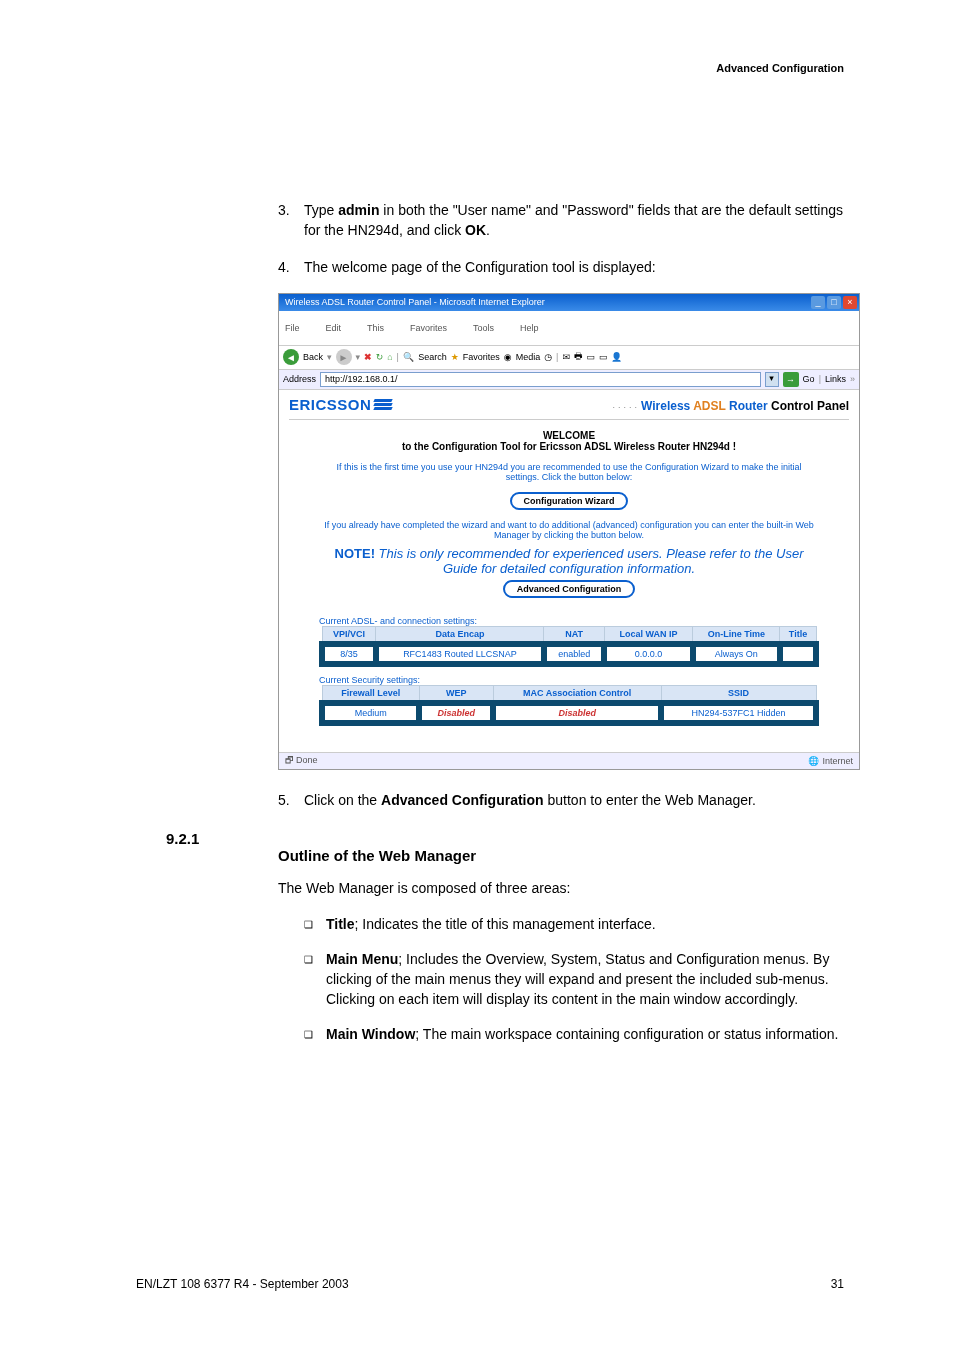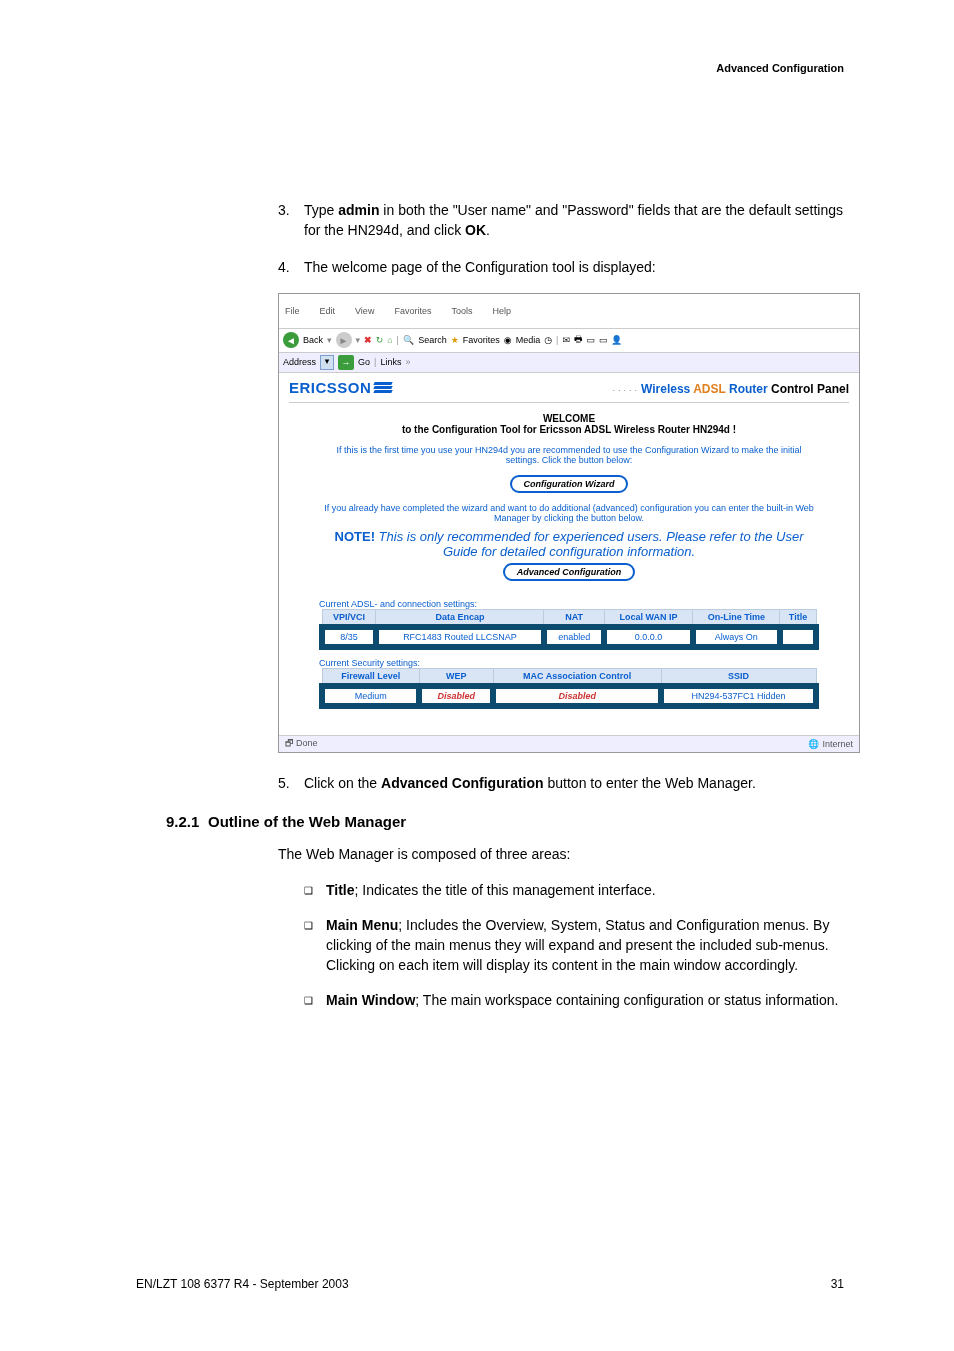--- a/index.html
+++ b/index.html
@@ -22,51 +22,51 @@
       border: 1px solid #999;
       background: #fff;
       width: 582px;
     }
     .titlebar { height: 17px; background: linear-gradient(to bottom, #0a5fce, #3a8be8); display:flex; align-items:center; justify-content:space-between; padding: 0 2px; }
     .titlebar-text { color:#fff; font-size:9px; padding-left:4px; }
     .winbtns { display:flex; gap:2px; }
     .winbtn { width:14px; height:13px; font-size:9px; display:flex; align-items:center; justify-content:center; border-radius:2px;}
     .winbtn.min, .winbtn.max { background:#5a9ae0; color:#fff; }
     .winbtn.close { background:#e04830; color:#fff; }
-    .iemenu { height:32px; font-size:9px; padding:17px 6px; color:#555; border-bottom:1px solid #ccc; display:flex; gap:20px; align-items:center; }
+    .iemenu { height:32px; font-size:9px; padding:17px 6px; color:#555; border-bottom:1px solid #ccc; display:flex; gap:26px; align-items:center; }
     .ietoolbar { height:24px; border-bottom:1px solid #ccc; display:flex; align-items:center; gap:4px; padding:0 4px; font-size:9px; }
     .tbicon { width:16px; height:16px; border-radius:50%; display:flex; align-items:center; justify-content:center; font-size:10px; }
     .back { background:#3a9c3a; color:#fff; }
     .fwd { background:#ccc; color:#888; border-radius:50%; }
     .stop { color:#d33; font-weight:bold; }
     .ieaddr { height:20px; border-bottom:1px solid #ccc; display:flex; align-items:center; font-size:9px; padding:0 4px; gap:4px; background:#eef; }
     .addrfield { flex:1; background:#fff; border:1px solid #7a9ece; height:15px; padding:1px 4px; }
     .gobtn { background:#3a9c3a; color:#fff; width:16px; height:15px; display:flex; align-items:center; justify-content:center; border-radius:2px; }
     .router-body { background:#fff; padding:6px 10px 10px; }
     .brandrow { display:flex; justify-content:space-between; align-items:flex-end; margin-bottom:6px; }
     .brand { font-size:15px; font-weight:bold; color:#0a5fce; letter-spacing:0.5px; display:flex; align-items:center; gap:3px; }
     .brand-stripes { display:inline-block; }
     .brand-stripes span { display:block; width:18px; height:3px; background:#0a5fce; margin:1px 0; transform:skewX(-25deg); }
     .panel-title { font-size:12px; font-weight:bold; color:#0a5fce; }
     .panel-title .adsl { color:#e08020; }
     .panel-dots { color:#888; font-size:9px; }
     .mainpanel { border-top:1px solid #ccc; padding:10px 30px; font-size:9px; text-align:center; }
     .welcome { font-weight:bold; font-size:10px; }
     .subline { font-weight:bold; font-size:10px; margin-bottom:10px; }
     .paratext { color:#0a5fce; margin-bottom:6px; font-size:9px; }
-    .cfgbtn { display:inline-block; border:2px solid #0a5fce; background:#fff; color:#000; font-size:9px; padding:2px 12px; margin:4px 0 10px; border-radius:10px; font-weight:bold;font-style:italic; }
+    .cfgbtn { display:inline-block; border:2px solid #0a5fce; background:#fff; color:#000; font-size:9px; padding:2px 12px; margin:4px 0 10px; border-radius:10px; font-weight:bold; }
     .note { color:#0a5fce; font-size:13px; }
     .note .italic { font-style: italic; }
     .tblcap { text-align:left; color:#0a5fce; font-size:9px; margin-top:8px; }
     table.t { border-collapse:collapse; width:100%; font-size:9px; margin-bottom:6px; }
     table.t th { background:#d9e5f5; color:#0a5fce; border:1px solid #bcd; padding:2px 4px; font-weight:bold; }
     table.t td { border:6px solid #0c4a6e; padding:2px 4px; color:#0a5fce;text-align:center; }
     table.t2 td.red { color:#c33; font-style:italic; font-weight:bold; }
     .iestatus { height:17px; border-top:1px solid #ccc; display:flex; justify-content:space-between; align-items:center; font-size:9px; padding:0 6px; background:#eef; color:#555; }
-    .section-row { display:flex; margin-top:20px; margin-bottom:14px; }
+    .section-row { display:flex; margin-top:20px; margin-bottom:14px;flex-direction:column; }
     .section-num { width:110px; font-weight:bold; font-size:15px; margin-left:-180px; padding-left:68px; }
     .section-title { font-weight:bold; font-size:15px; }
     .body-para { margin-bottom:16px; line-height:1.45; }
     .bullet { display:flex; margin-bottom:14px; line-height:1.45; margin-left:26px; }
     .bullet-mark { width:22px; flex-shrink:0; font-size:10px; padding-top:4px; }
     .bullet-text { flex:1; }
     .bullet-text b { font-weight:bold; }
     .footer { position:absolute; bottom:60px; left:110px; right:110px; display:flex; justify-content:space-between; font-size:12px;margin-left:26px; }
   </style>
 </head>
@@ -80,24 +80,32 @@
     <div class="step-num">3.</div>
     <div class="step-text">Type <b>admin</b> in both the "User name" and "Password" fields that are the default settings for the HN294d, and click <b>OK</b>.</div>
   </div>
 
   <div class="step">
     <div class="step-num">4.</div>
     <div class="step-text">The welcome page of the Configuration tool is displayed:</div>
   </div>
 
   <div class="screenshot">
+    <div class="titlebar">
+      <span class="titlebar-text">Wireless ADSL Router Control Panel - Microsoft Internet Explorer</span>
+      <div class="winbtns">
+        <div class="winbtn min">_</div>
+        <div class="winbtn max">□</div>
+        <div class="winbtn close">×</div>
+      </div>
+    </div>
     <div class="iemenu">
       <span>File</span>
       <span>Edit</span>
-      <span>View</span>
+      <span>This</span>
       <span>Favorites</span>
       <span>Tools</span>
       <span>Help</span>
     </div>
     <div class="ietoolbar">
       <span class="tbicon back">◄</span>
       <span>Back</span>
       <span style="color:#888">▾</span>
       <span class="tbicon fwd">►</span>
       <span style="color:#888">▾</span>
@@ -114,20 +122,21 @@
       <span>◷</span>
       <span style="color:#999">|</span>
       <span>✉</span>
       <span>🖶</span>
       <span>▭</span>
       <span>▭</span>
       <span style="color:#3a9c3a">👤</span>
     </div>
     <div class="ieaddr">
       <span>Address</span>
+      <span class="addrfield">http://192.168.0.1/</span>
       <span style="background:#d0e0f0;border:1px solid #7a9ece;height:15px;width:14px;text-align:center;">▾</span>
       <span class="gobtn">→</span>
       <span>Go</span>
       <span style="color:#999">|</span>
       <span>Links</span>
       <span style="color:#888">»</span>
     </div>
 
     <div class="router-body">
       <div class="brandrow">

